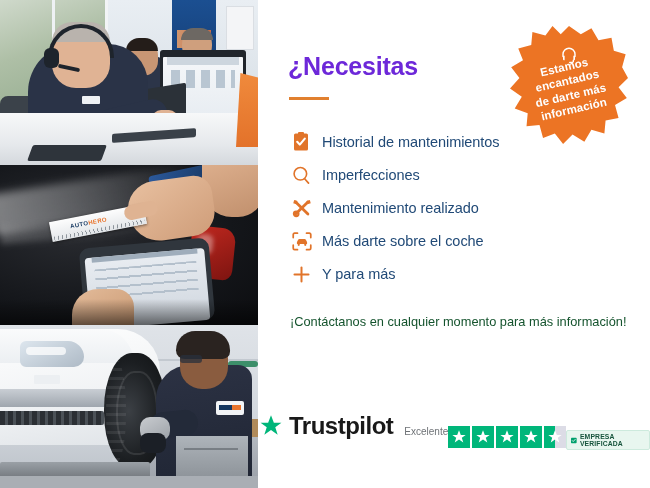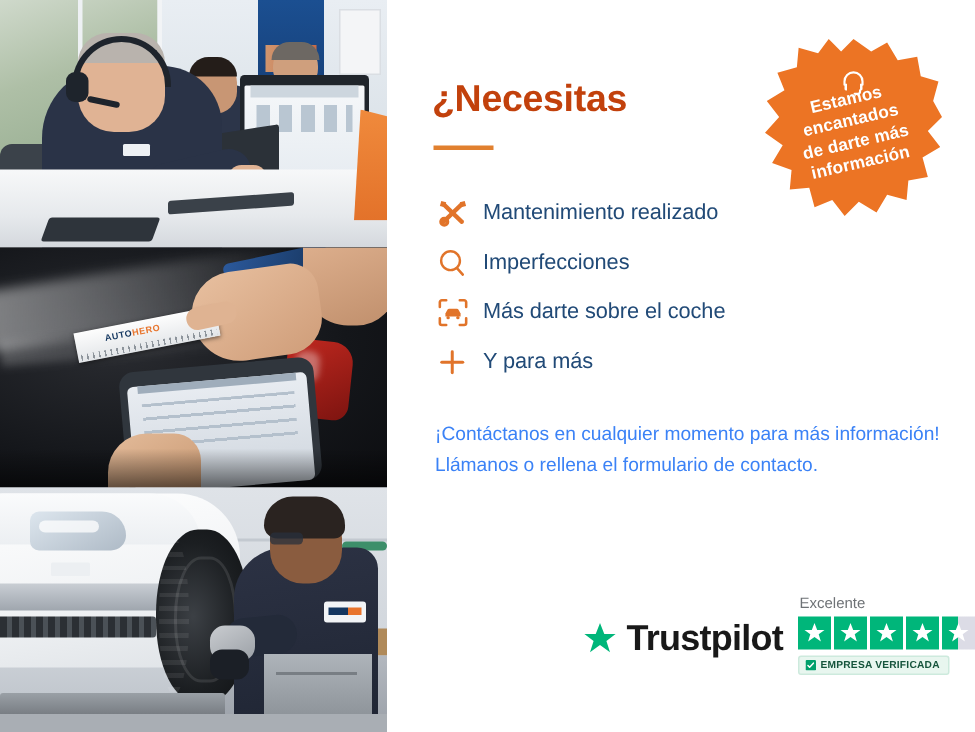--- a/index.html
+++ b/index.html
@@ -196,21 +196,21 @@
   
   .content {
     position: relative;
     flex: 1 1 auto;
     padding: 52px 0 0 30px;
   }
   .heading {
     font-size: 25px;
     line-height: 1.18;
     font-weight: bold;
-    color: #c2410c;
+    color: #6d28d9;
     letter-spacing: -0.2px;
     max-width: 230px;
   }
   .rule {
     width: 40px;
     height: 3px;
     background: #e1802f;
     margin: 15px 0 0 1px;
   }
 
@@ -273,42 +273,42 @@
     font-size: 14.5px;
     color: #214a77;
     letter-spacing: -0.05px;
   }
 
   
   .para {
     margin: 20px 0 0 2px;
     font-size: 12.8px;
     line-height: 1.65;
-    color: #3b82f6;
+    color: #14532d;
     max-width: 360px;
   }
 
   
   .tp {
     position: absolute;
     right: 0px;
     bottom: 38px;
     display: flex;
     align-items: flex-end;
     gap: 10px;
   }
   .tp-logo { display:flex; align-items:center; gap:5px; padding-bottom:10px; }
   .tp-logo-name {
     font-size: 24px;
     font-weight: bold;
     color: #191919;
     letter-spacing: -0.5px;
     text-align: center;
   }
-  .tp-right { display:flex; flex-direction:column; align-items:flex-start; }
+  .tp-right { display:flex; flex-direction:row; align-items:flex-start; }
   .tp-excelente {
     font-size: 10px;
     color: #6e7276;
     margin: 0 0 3px 1px;
   }
   .tp-stars { display:flex; gap:2px; }
   .tp-star {
     width: 22px; height: 22px;
     background: #00b67a;
     display:flex; align-items:center; justify-content:center;
@@ -443,44 +443,54 @@
       <div class="badge-text">
         <div>Estamos</div>
         <div>encantados</div>
         <div>de darte más</div>
         <div>información</div>
       </div>
     </div>
 
     <div class="features">
 
+      <div class="feature">
+        <span class="feature-icon">
+          <svg width="18" height="20" viewBox="0 0 18 20">
+            <rect x="2" y="1.5" width="14" height="17" rx="1.6" fill="#e1742a"></rect>
+            <rect x="6" y="0" width="6" height="3" rx="1" fill="#e1742a"></rect>
+            <path d="M5.2 9.8l2.6 2.8 5-6" stroke="#ffffff" stroke-width="2.1" fill="none" stroke-linecap="round" stroke-linejoin="round"></path>
+          </svg>
+        </span>
+        <span class="feature-label">Historial de mantenimientos</span>
+      </div>
+
+      <div class="feature">
+        <span class="feature-icon">
+          <svg width="19" height="19" viewBox="0 0 20 20">
+            <circle cx="8.8" cy="8.2" r="6.6" fill="none" stroke="#e1742a" stroke-width="1.7"></circle>
+            <path d="M13.3 13.4 L17.4 18" stroke="#e1742a" stroke-width="1.8" stroke-linecap="round"></path>
+          </svg>
+        </span>
+        <span class="feature-label">Imperfecciones</span>
+      </div>
 
       <div class="feature">
         <span class="feature-icon">
           <svg width="20" height="20" viewBox="0 0 22 22">
             <g stroke="#e1742a" stroke-width="3.1" stroke-linecap="round">
               <path d="M4 4.5 L17.5 17.5"></path>
               <path d="M17.5 4.5 L4 17.5"></path>
             </g>
             <path d="M2.4 2.2 l3.6 1 -1 3.6 -3.6 -1z" fill="#e1742a"></path>
             <path d="M19.6 2.2 l-3.6 1 1 3.6 3.6 -1z" fill="#e1742a"></path>
             <circle cx="4.6" cy="17.4" r="2.5" fill="none" stroke="#e1742a" stroke-width="2.4"></circle>
           </svg>
         </span>
         <span class="feature-label">Mantenimiento realizado</span>
-      </div>
-
-      <div class="feature">
-        <span class="feature-icon">
-          <svg width="19" height="19" viewBox="0 0 20 20">
-            <circle cx="8.8" cy="8.2" r="6.6" fill="none" stroke="#e1742a" stroke-width="1.7"></circle>
-            <path d="M13.3 13.4 L17.4 18" stroke="#e1742a" stroke-width="1.8" stroke-linecap="round"></path>
-          </svg>
-        </span>
-        <span class="feature-label">Imperfecciones</span>
       </div>
 
       <div class="feature">
         <span class="feature-icon">
           <svg width="20" height="19" viewBox="0 0 22 21">
             <g stroke="#e1742a" stroke-width="1.9" fill="none" stroke-linecap="round">
               <path d="M1.3 6.2V2.8A1.5 1.5 0 0 1 2.8 1.3H6"></path>
               <path d="M20.7 6.2V2.8A1.5 1.5 0 0 0 19.2 1.3H16"></path>
               <path d="M1.3 14.6v3.4a1.5 1.5 0 0 0 1.5 1.5H6"></path>
               <path d="M20.7 14.6v3.4a1.5 1.5 0 0 1-1.5 1.5H16"></path>
@@ -502,21 +512,20 @@
             </g>
           </svg>
         </span>
         <span class="feature-label">Y para más</span>
       </div>
 
     </div>
 
     <p class="para">
       <span>¡Contáctanos en cualquier momento para más información!</span><br>
-      <span>Llámanos o rellena el formulario de contacto.</span>
     </p>
 
     <div class="tp">
 
       <div class="tp-logo">
         <svg width="26" height="25" viewBox="0 0 24 24">
           <path d="M12 1.2l2.75 7.1H22l-5.9 4.45 2.3 7.25L12 15.4l-6.4 4.6 2.3-7.25L2 8.3h7.25z" fill="#00b67a"></path>
         </svg>
         <span class="tp-logo-name">Trustpilot</span>
       </div>

